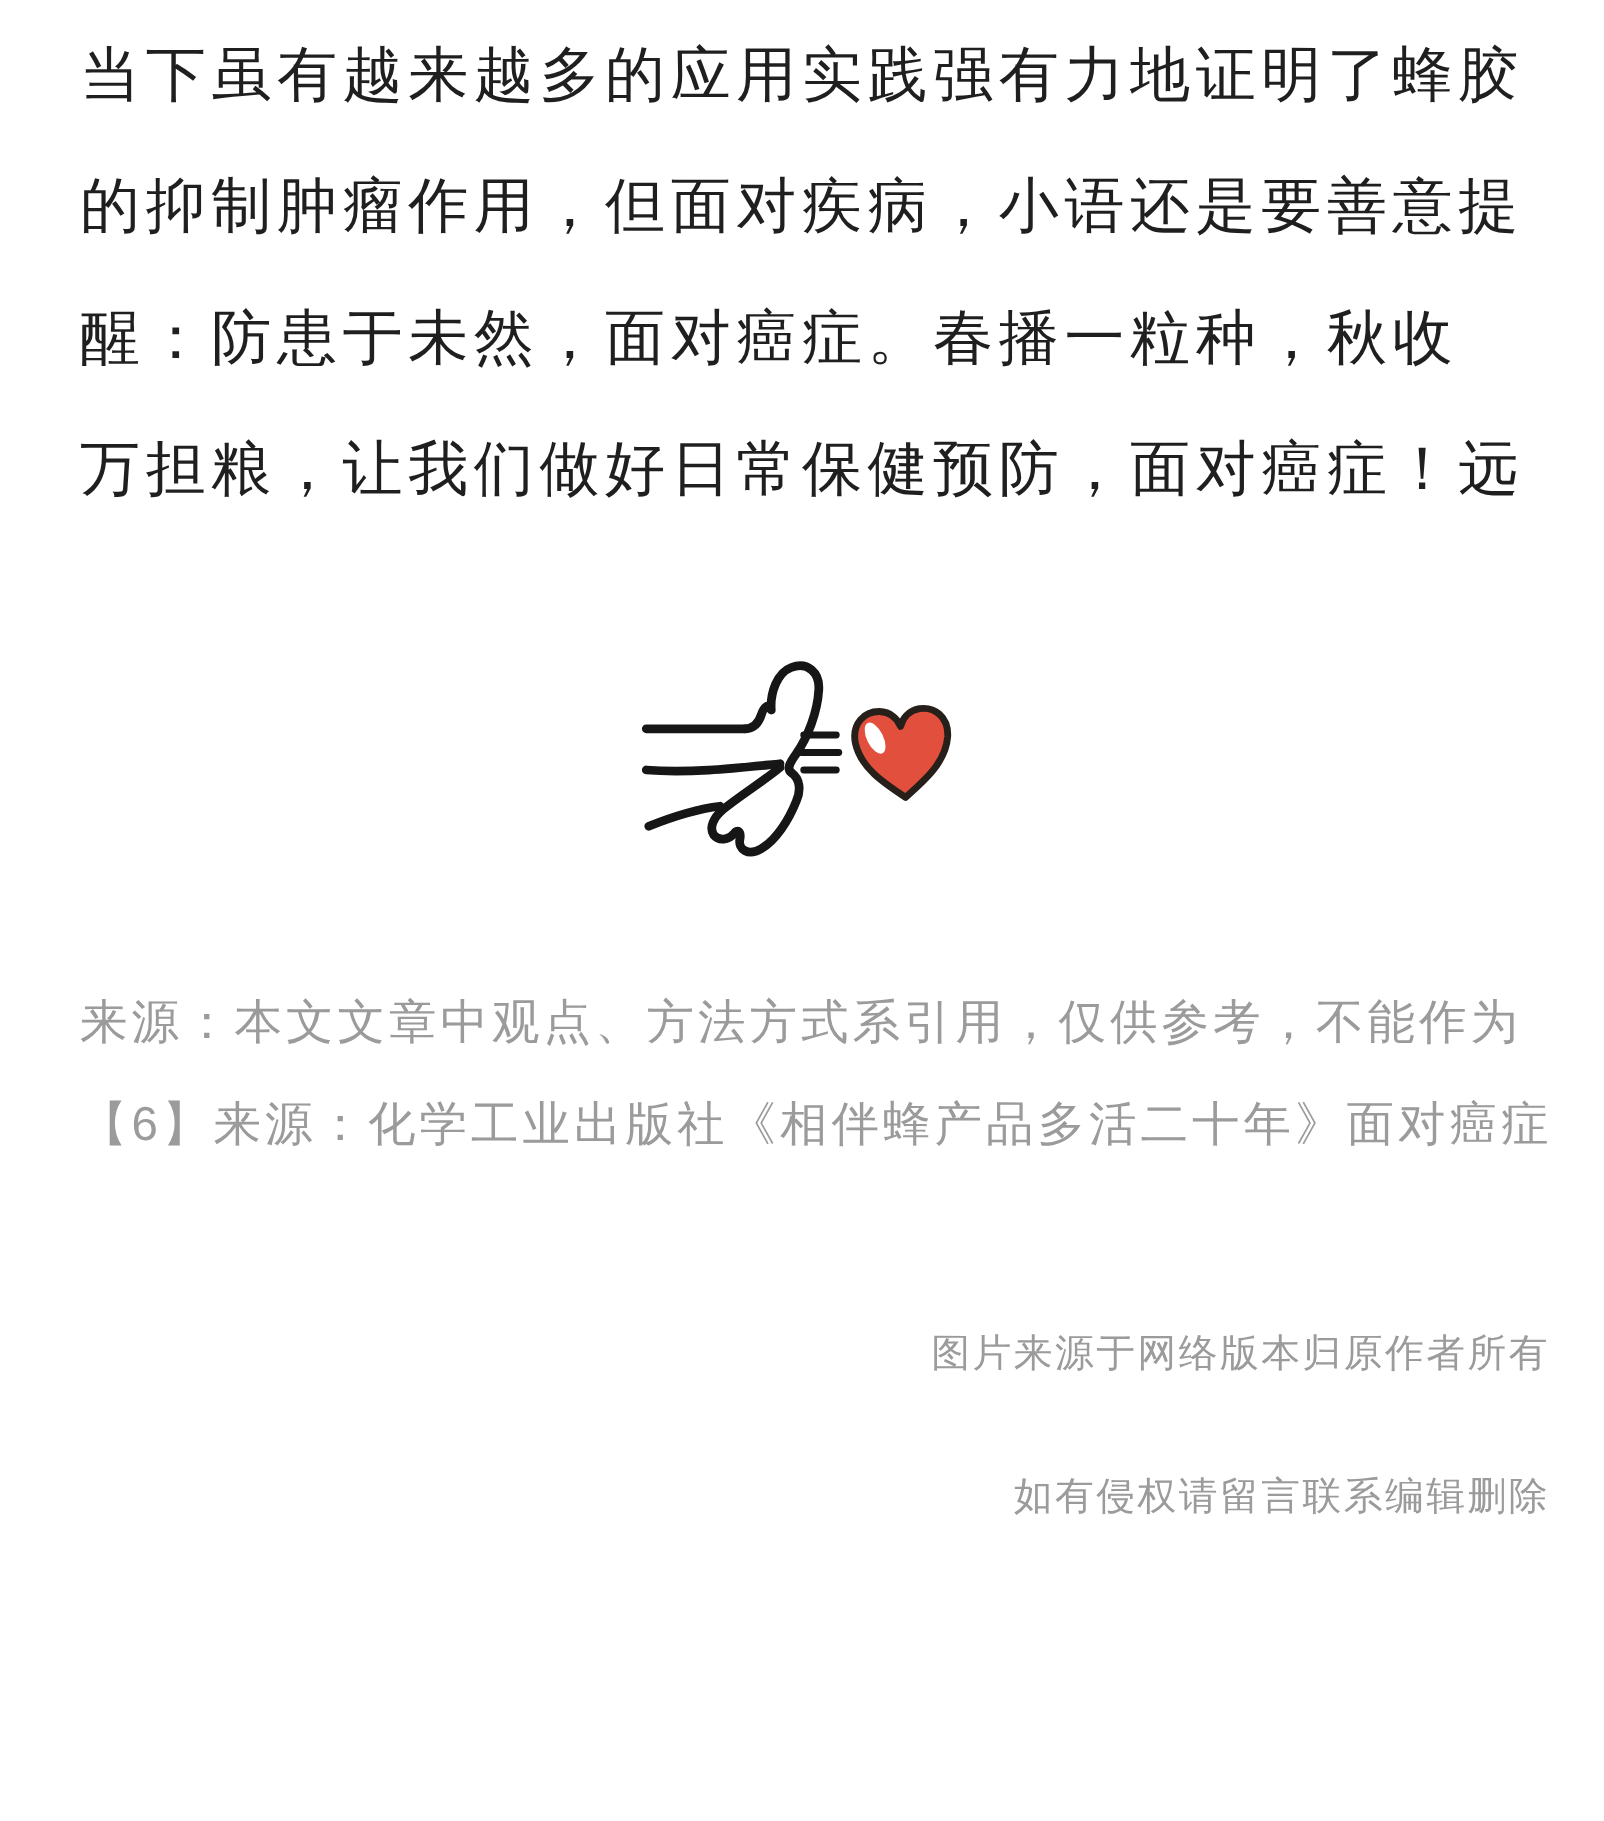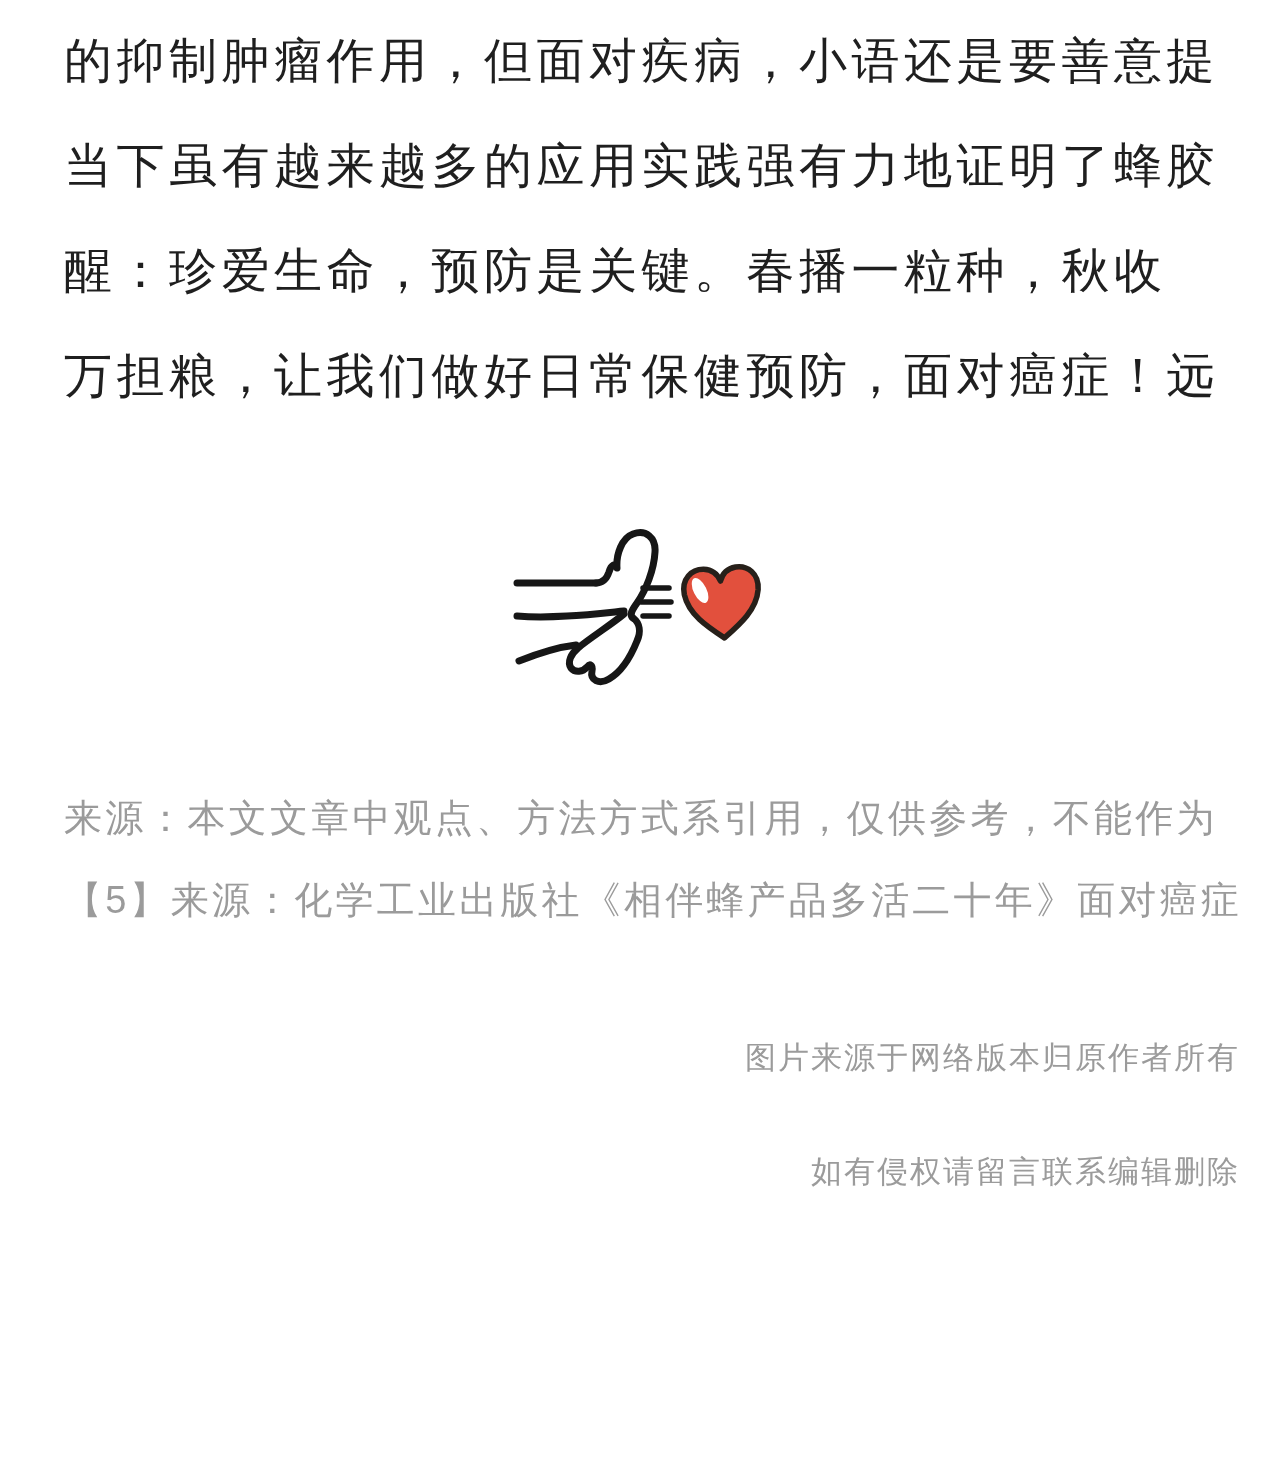--- a/index.html
+++ b/index.html
@@ -46,42 +46,42 @@
     font-size: 38px;
     line-height: 82px;
     letter-spacing: 3.2px;
   }
   .disclaimer .line {
     display: block;
     white-space: nowrap;
   }
   
   .credit {
-    margin: 95px -20px 0 0;
+    margin: 120px -20px 0 0;
     text-align: right;
     color: #9b9b9b;
     font-size: 31px;
     line-height: 44px;
     letter-spacing: 2px;
     white-space: nowrap;
   }
   .credit.second {
     margin-top: 70px;
   }
 </style>
 </head>
 <body>
 
 <div class="page">
   <div class="content">
 
     <p class="main-text">
+      <span class="line">当下虽有越来越多的应用实践强有力地证明了蜂胶</span>
       <span class="line">的抑制肿瘤作用，但面对疾病，小语还是要善意提</span>
-      <span class="line">当下虽有越来越多的应用实践强有力地证明了蜂胶</span>
-      <span class="line">醒：珍爱生命，预防是关键。春播一粒种，秋收</span>
+      <span class="line">醒：防患于未然，面对癌症。春播一粒种，秋收</span>
       <span class="line">万担粮，让我们做好日常保健预防，面对癌症！远</span>
     </p>
 
     <div class="figure">
       <svg width="260" height="170" viewBox="0 0 260 170" aria-hidden="true">
 
         <g stroke="#161616" stroke-width="7" stroke-linecap="round" fill="none">
           <path d="M 5 55 H 84"></path>
           <path d="M 5 88 C 40 91 82 86 112 83"></path>
           <path d="M 7 133 C 27 125 47 119 64 117"></path>
@@ -100,20 +100,20 @@
 
         <g transform="rotate(-4 210 75)">
           <path d="M 210 110 C 193 97 176 84 173 64 C 171 48 182 39 194 40 C 203 41 208 47 210 53 C 212 47 217 41 226 40 C 238 39 249 48 247 64 C 244 84 227 97 210 110 Z" fill="#e2503d" stroke="#27201a" stroke-width="5.5" stroke-linejoin="round"></path>
           <ellipse cx="189" cy="61" rx="6.5" ry="13.5" transform="rotate(-22 189 61)" fill="#ffffff"></ellipse>
         </g>
       </svg>
     </div>
 
     <p class="disclaimer">
       <span class="line">来源：本文文章中观点、方法方式系引用，仅供参考，不能作为</span>
-      <span class="line">【5】来源：化学工业出版社《相伴蜂产品多活二十年》面对癌症</span>
+      <span class="line">【6】来源：化学工业出版社《相伴蜂产品多活二十年》面对癌症</span>
     </p>
 
     <p class="credit">图片来源于网络版本归原作者所有</p>
     <p class="credit second">如有侵权请留言联系编辑删除</p>
 
   </div>
 </div>
 
 </body></html>

